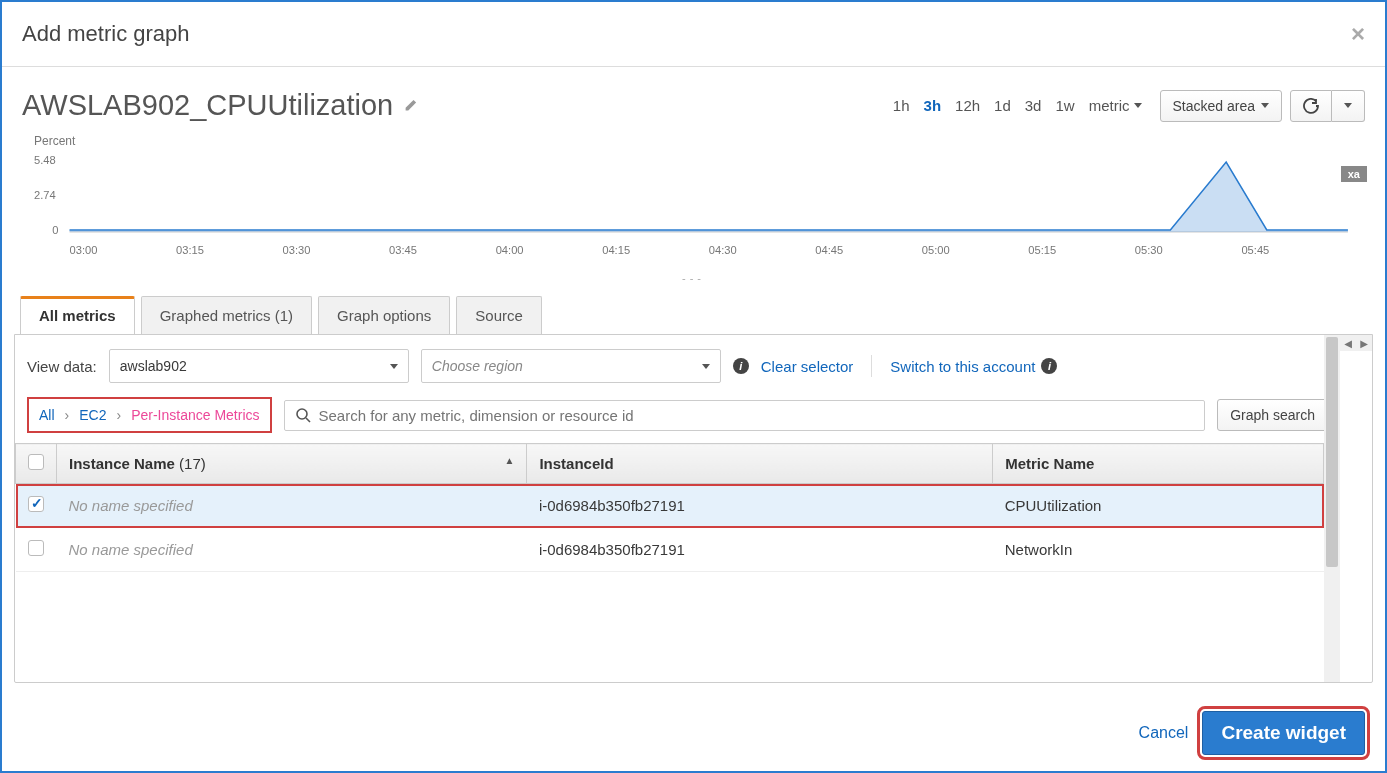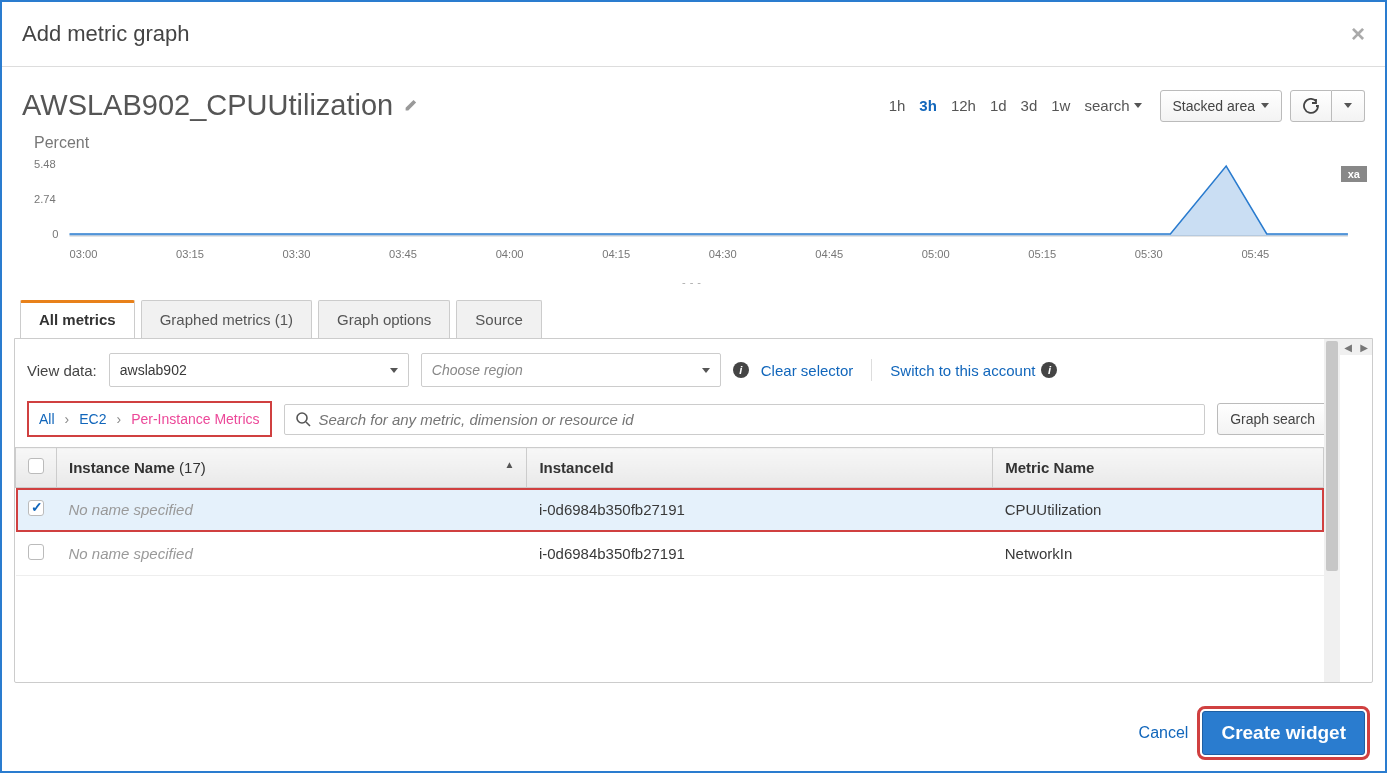--- a/index.html
+++ b/index.html
@@ -21,21 +21,21 @@
 .time-range .custom { display: flex; align-items: center; gap: 4px; }
 .btn { border: 1px solid #bbb; background: linear-gradient(#fff,#f3f3f3); border-radius: 3px; padding: 7px 12px; cursor: pointer; font-size: 14px; color: #444; display: inline-flex; align-items: center; gap: 6px; }
 .btn-group { display: flex; }
 .btn-group .btn:first-child { border-radius: 3px 0 0 3px; }
 .btn-group .btn:last-child { border-radius: 0 3px 3px 0; border-left: none; }
 .caret-down { width: 0; height: 0; border-left: 4px solid transparent; border-right: 4px solid transparent; border-top: 5px solid #555; }
 
 .chart-badge { position: absolute; right: 18px; top: 164px; background: #888; color: #fff; border-radius: 0; padding: 2px 7px; font-size: 11px; font-weight: bold; }
 
 .chart-area { padding: 0 20px 8px 20px; }
-.y-label { font-size: 16px; color: #777; margin-bottom: 6px; }
+.y-label { font-size: 12px; color: #777; margin-bottom: 6px; }
 .chart-svg { width: 100%; height: 115px; }
 .tabs-drag { text-align: center; color: #aaa; font-size: 11px; letter-spacing: 4px; }
 
 .tabs { display: flex; gap: 6px; padding: 0 6px; margin-top: 4px; }
 .tab { border: 1px solid #ccc; border-bottom: none; background: #f1f1f1; padding: 10px 18px; font-size: 15px; color: #555; cursor: pointer; border-radius: 2px 2px 0 0; }
 .tab.active { background: #fff; border-top: 3px solid #e8811a; font-weight: 600; color: #333; padding-top: 8px; }
 
 .tab-panel { border: 1px solid #ccc; border-radius: 0 0 2px 2px; flex: 1; display: flex; flex-direction: row; overflow: hidden; position: relative; }
 .panel-inner { flex: 1; overflow: hidden; display: flex; flex-direction: column; position: relative; }
 .scrollbar-v { position: absolute; right: 0; top: 0; bottom: 0; width: 16px; background: #f0f0f0; }
@@ -50,21 +50,21 @@
 .info-icon { width: 16px; height: 16px; border-radius: 50%; background: #444; color: #fff; display: inline-flex; align-items: center; justify-content: center; font-size: 11px; font-weight: bold; font-style: italic; }
 .link { color: #1166bb; cursor: pointer; font-size: 15px; }
 .link.with-icon { display: inline-flex; align-items: center; gap: 6px; }
 
 .search-row { display: flex; align-items: center; gap: 12px; padding: 0 12px 10px 12px; }
 .breadcrumbs { border: 2px solid #d04040; padding: 8px 10px; display: flex; align-items: center; gap: 10px; }
 .breadcrumbs a { color: #1166bb; text-decoration: none; }
 .breadcrumbs .sep { color: #888; }
 .breadcrumbs .current { color: #ec4899; }
 .search-input-wrap { flex: 1; border: 1px solid #ccc; border-radius: 2px; display: flex; align-items: center; padding: 6px 10px; gap: 8px; }
-.search-input-wrap input { border: none; outline: none; flex: 1; font-size: 15px; font-style: italic; color: #777; }
+.search-input-wrap input { border: none; outline: none; flex: 1; font-size: 15px; color: #777; }
 .search-icon { width: 16px; height: 16px; }
 
 .table { border-collapse: collapse; width: calc(100% - 16px); }
 .table thead th { background: linear-gradient(#f7f7f7,#e9e9e9); border: 1px solid #ccc; padding: 10px 12px; text-align: left; font-size: 15px; font-weight: 600; color: #333; }
 .table thead th .count { font-weight: 400; }
 .sort-icon { float: right; font-size: 10px; color: #555; }
 .table td { padding: 12px 12px; border-bottom: 1px solid #eee; font-size: 15px; }
 .row-selected { background: #e5f1fb; }
 .no-name { color: #999; font-style: italic; }
 .checkbox-cell { width: 40px; text-align: center; }
@@ -99,21 +99,21 @@
       </div>
       <div class="controls">
         <div class="time-range">
           <span>1h</span>
           <span class="active">3h</span>
           <span>12h</span>
           <span>1d</span>
           <span>3d</span>
           <span>1w</span>
           <span class="custom">
-              <span>search</span>
+              <span>metric</span>
               <span class="caret-down"></span>
             </span>
         </div>
         <div class="btn">
           <span>Stacked area</span>
           <span class="caret-down"></span>
         </div>
         <div class="btn-group">
           <div class="btn">
             <svg class="refresh-icon" viewBox="0 0 16 16" fill="none" stroke="#444" stroke-width="1.8">

